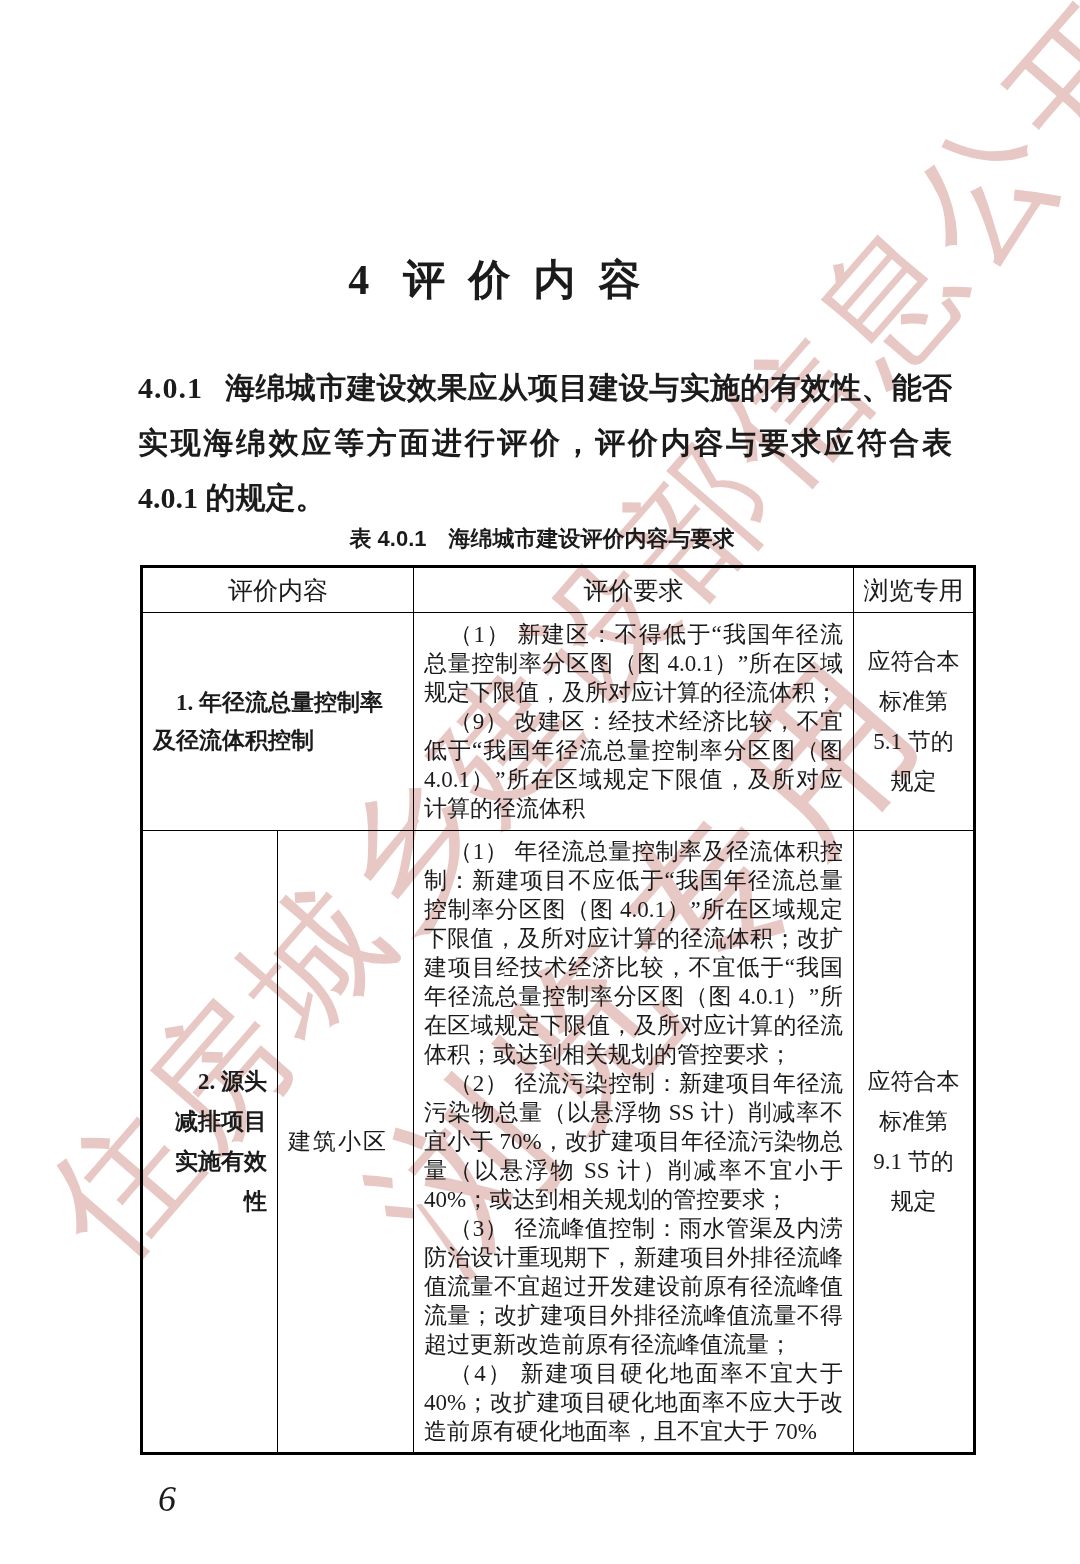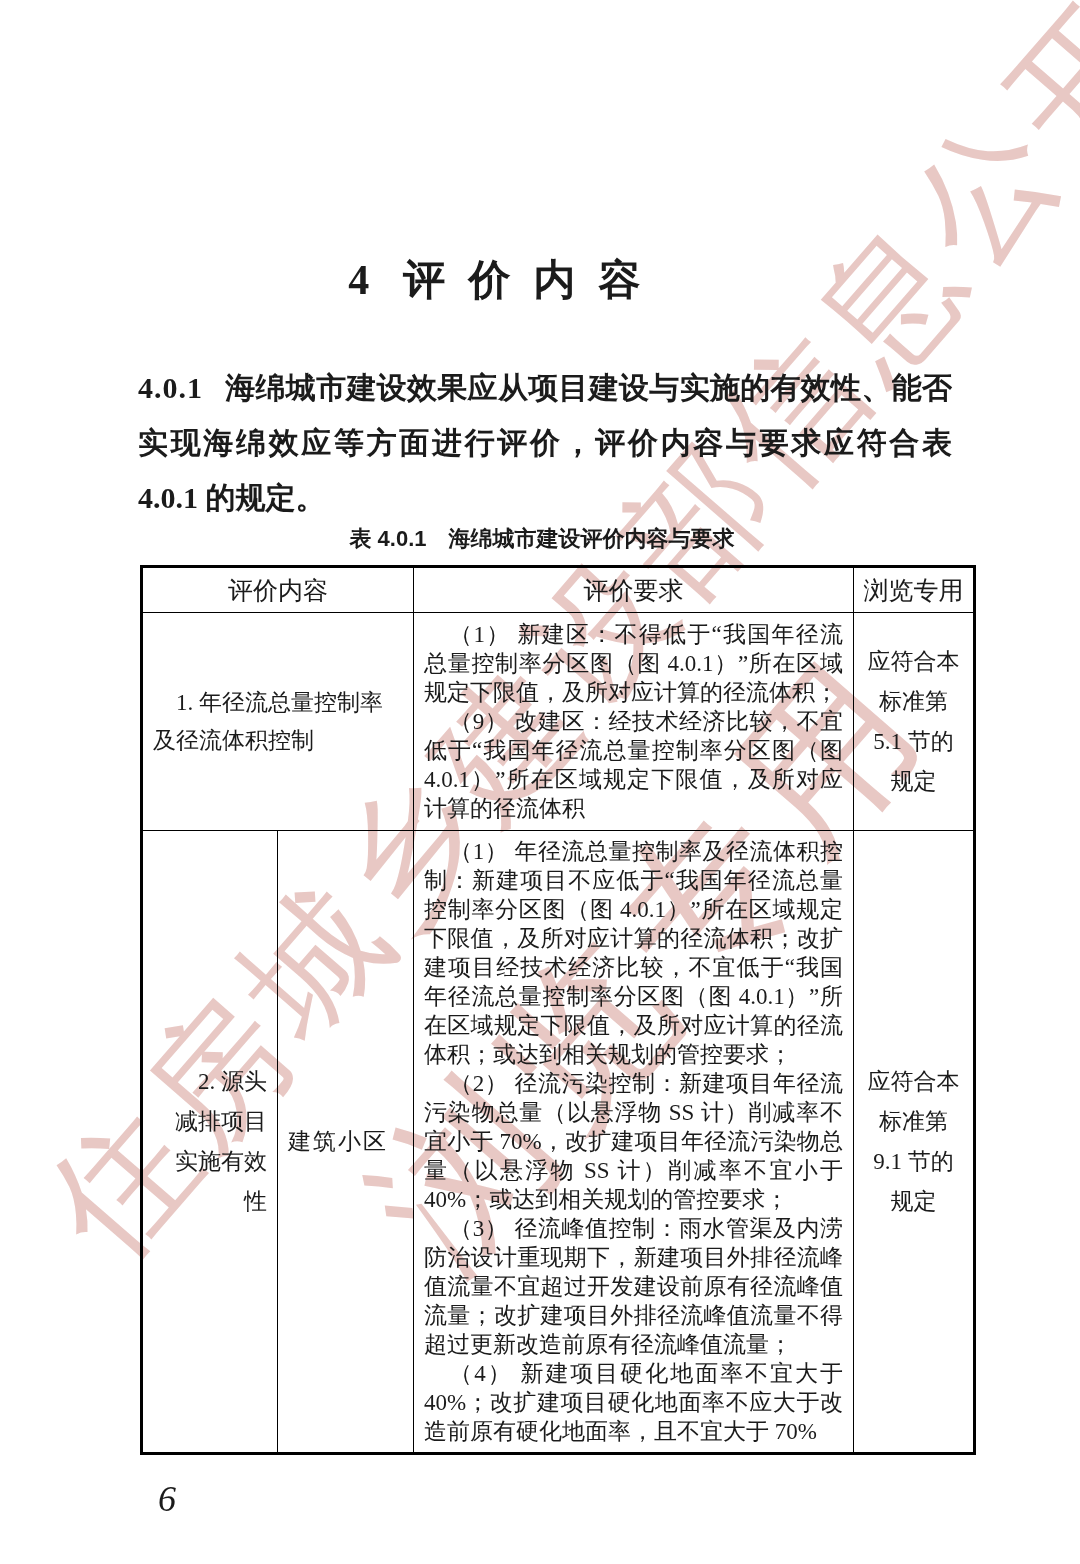--- a/index.html
+++ b/index.html
@@ -68,21 +68,21 @@
     height:40px;text-align:center;
     padding:2px 4px;
   }
   table.eval td{
     font-size:23px;
     vertical-align:middle;
     padding:6px 10px;
   }
   td.c-item{
     text-align:left;font-size:24px;line-height:38px;
-    padding-left:14px;padding-right:8px;
+    padding-left:14px;padding-right:8px;font-weight:bold;
   }
   td.c-item .ind{text-indent:1em;display:block;}
   td.c-sub{text-align:left;font-size:24px;letter-spacing:2px;}
   td.c-req{
     text-align:justify;line-height:29px;
   }
   td.c-req p{margin:0;text-indent:1.1em;font-family:Liberation Serif, serif;}
   td.c-method{
     text-align:center;font-size:24px;line-height:40px;
     padding:4px 6px;

